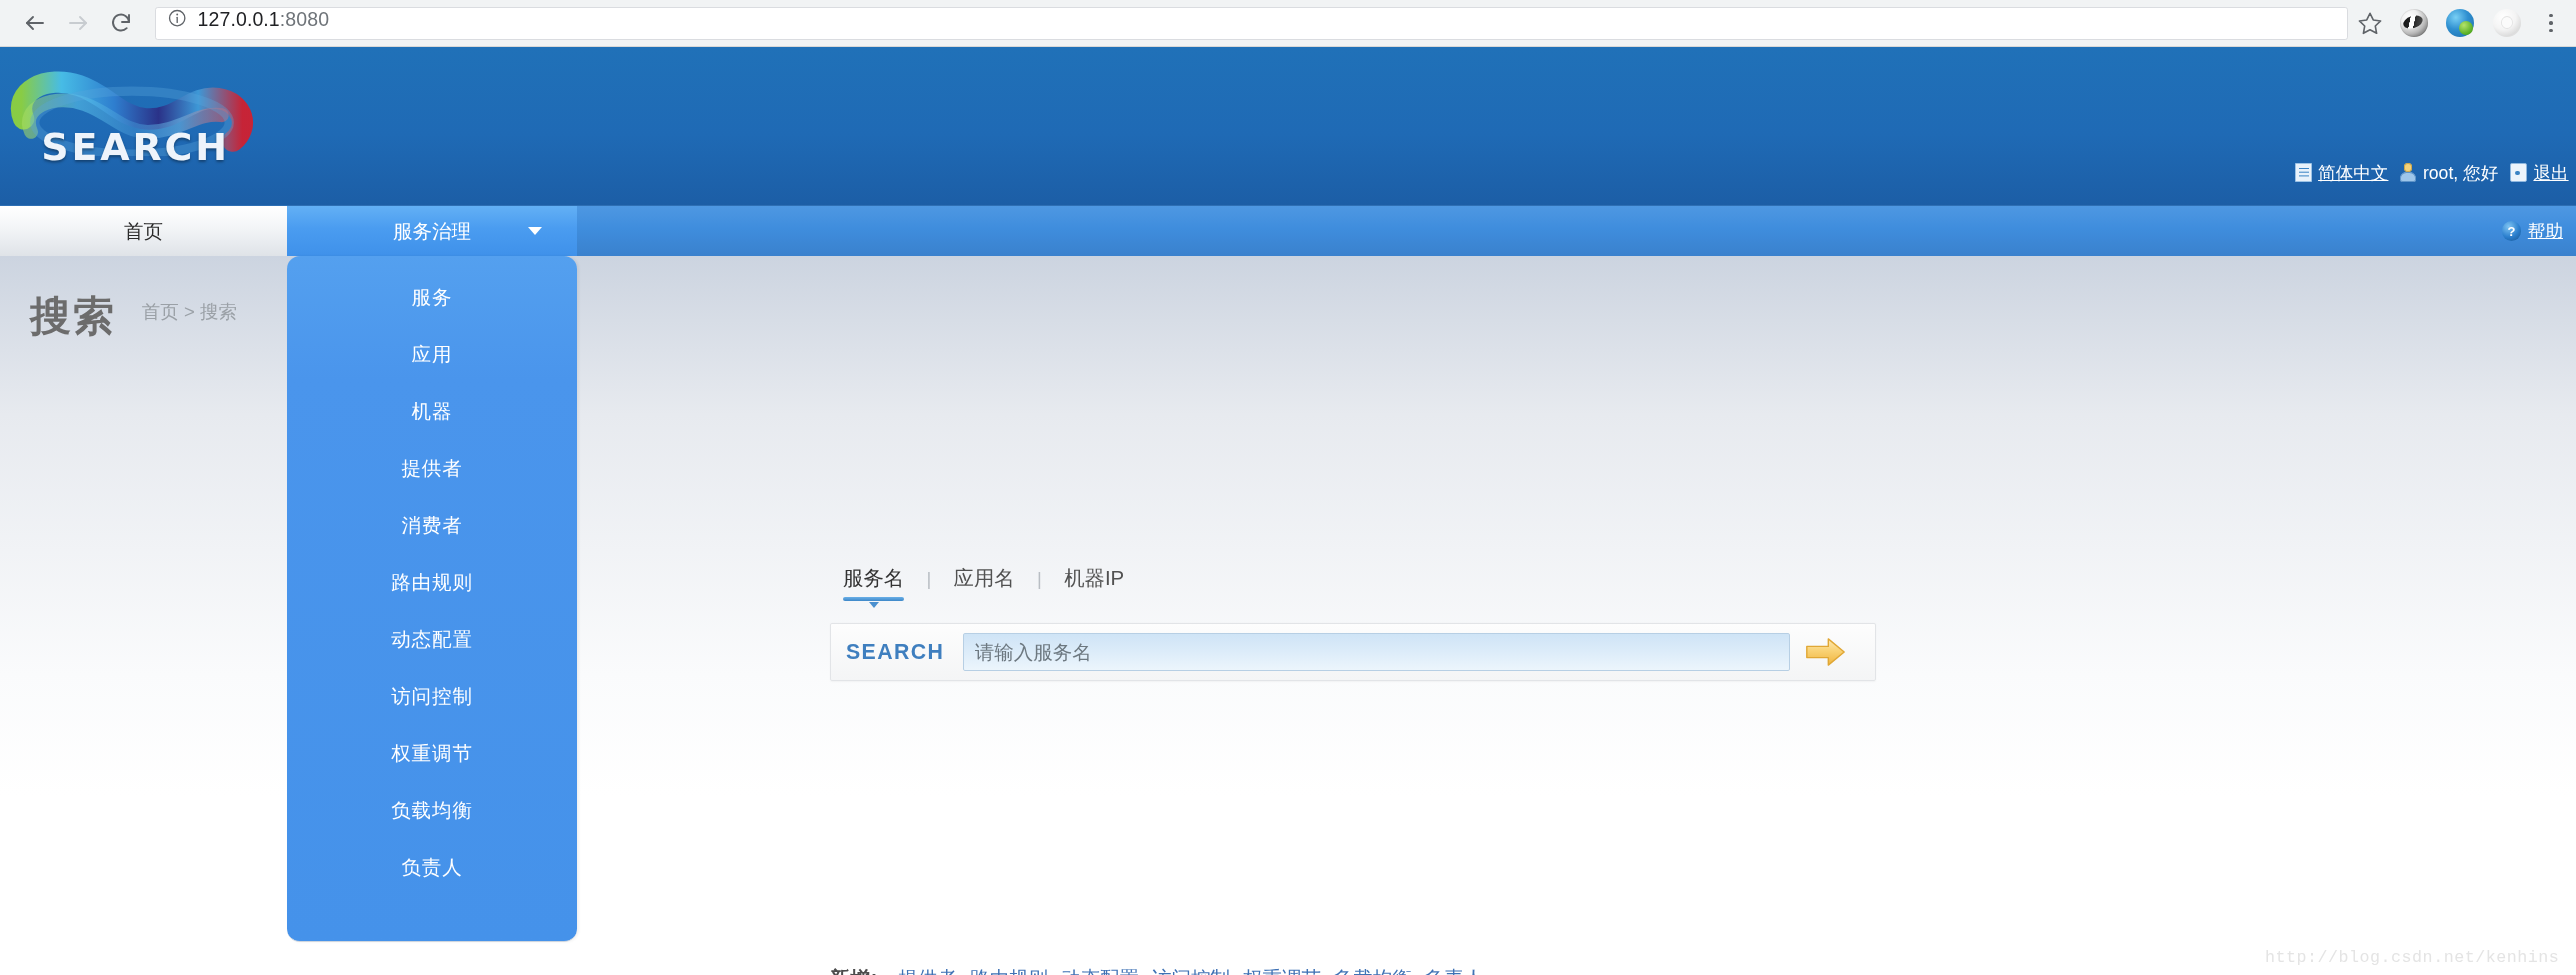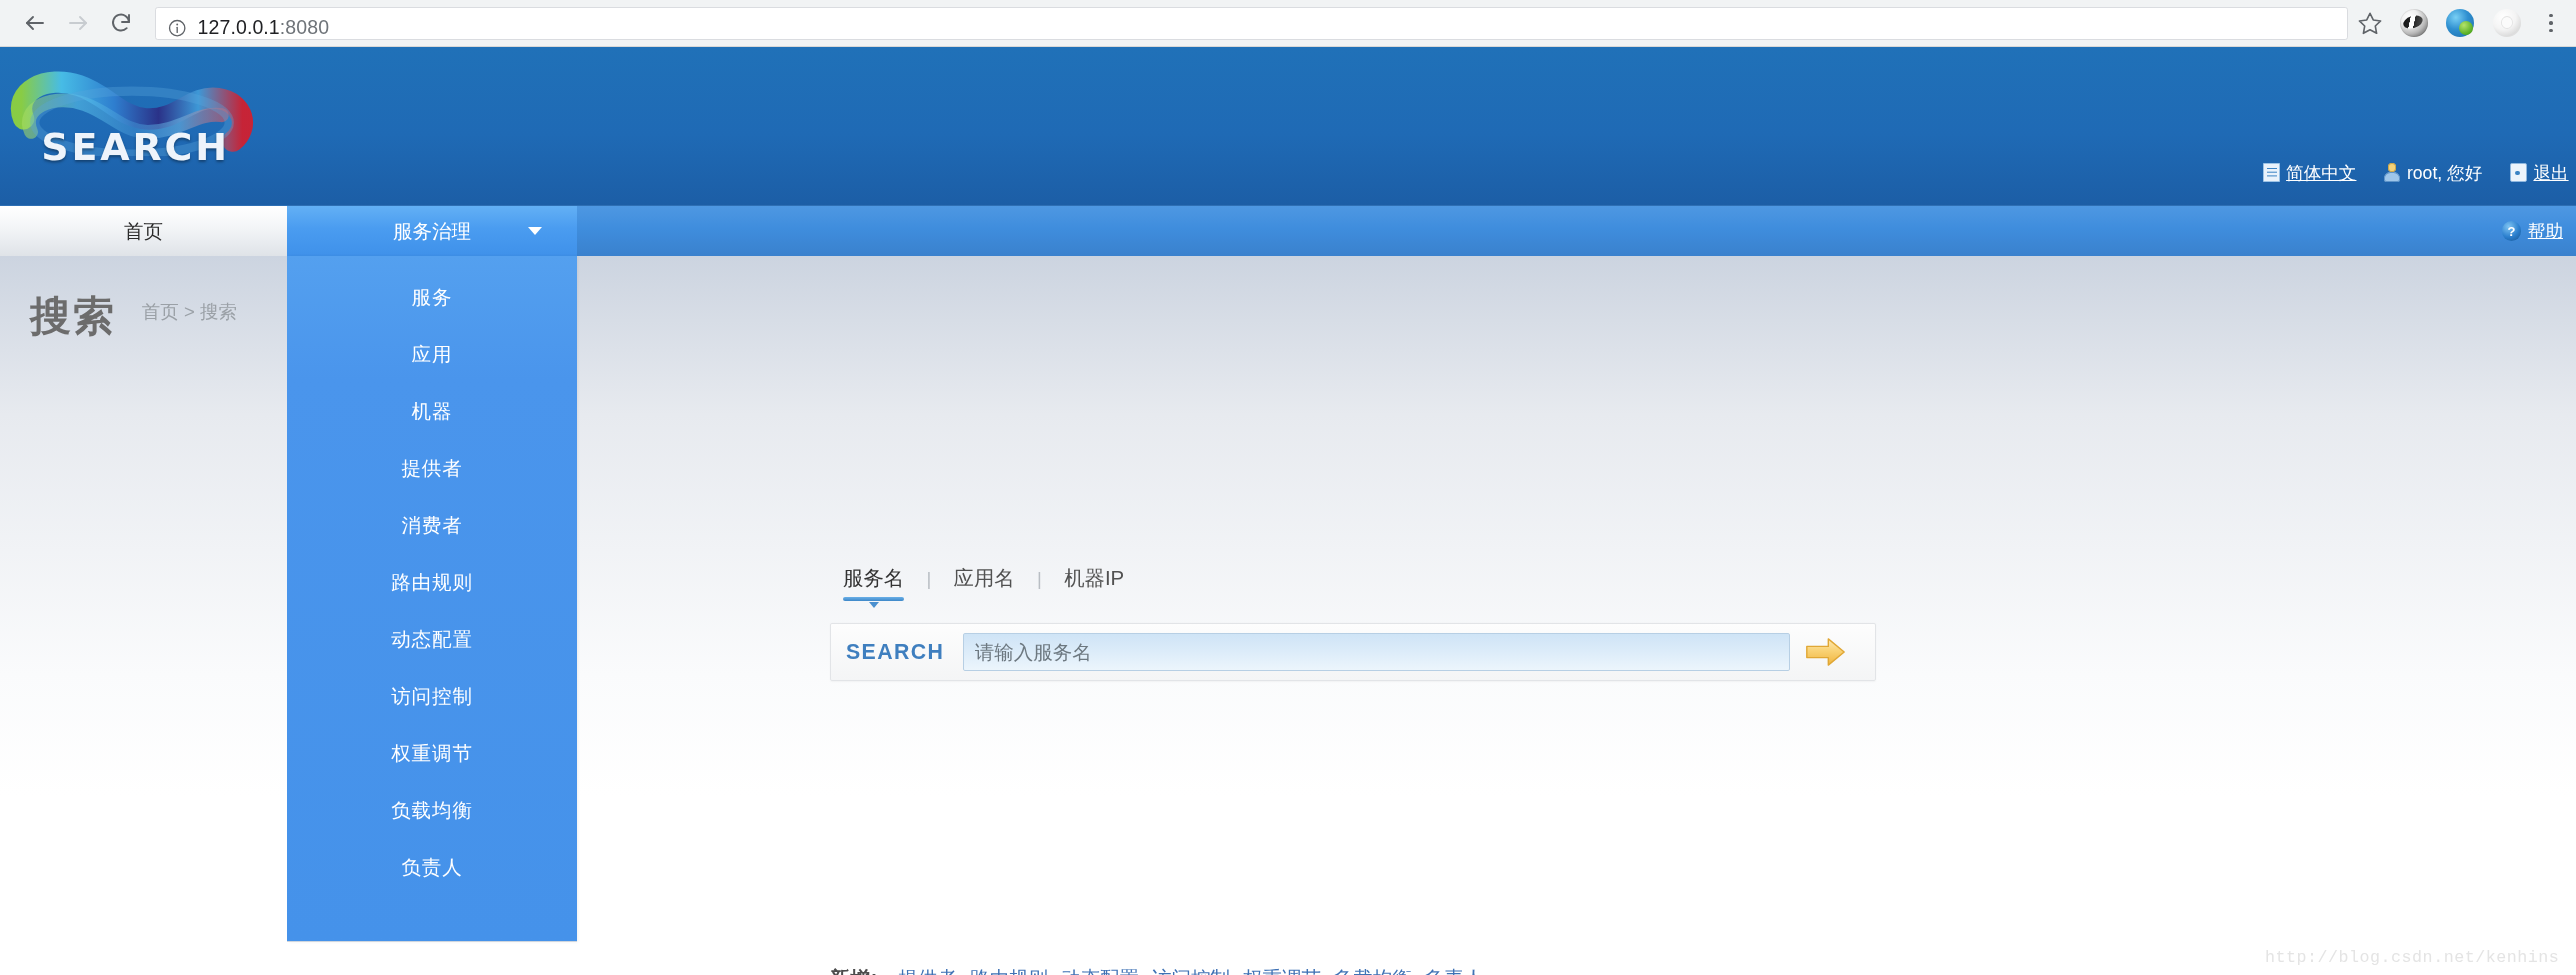--- a/index.html
+++ b/index.html
@@ -24,21 +24,21 @@
     color: #5f6368; flex: 0 0 auto;
   }
   .nav-btn svg { display:block; }
   .nav-btn.disabled { color: #c8ccd0; }
   .url-box {
     flex: 1 1 auto; height: 33px;
     background: #ffffff;
     border: 0.9px solid #dadce0;
     border-radius: 2.8px;
     margin: 0 9.3px 0 13px;
-    display: flex; align-items: flex-end;
+    display: flex; align-items: flex-start;
     padding: 0 11px;
   }
   .info-icon { width: 20.4px; height: 20.4px; color:#5f6368; flex:0 0 auto; margin-right: 10.2px;}
   .url-text { font-size: 19.5px; color: #202124; letter-spacing: 0.1px; white-space: nowrap;}
   .url-text .port { color: #6f7479; }
   .star-icon { width: 26px; height: 26px; color:#5f6368; margin-right: 16.7px; flex:0 0 auto;}
   .ext-icon { width: 28px; height: 28px; margin-right: 18.5px; border-radius: 50%; flex:0 0 auto; position: relative;}
   .ext-1 { background: radial-gradient(circle at 34% 30%, #ffffff 0%, #efefef 32%, #b9b9b9 60%, #3a3a3a 100%); box-shadow: inset 0 0 0 0.9px rgba(0,0,0,.08);}
   .ext-1::after{content:"";position:absolute;left:3.7px;top:7.4px;width:20.4px;height:12px;border-radius:50%;background:linear-gradient(120deg,#111 0%,#222 35%,#fff 36%, #fff 55%, #2a2a2a 56%, #555 100%);transform:rotate(-18deg);}
   .ext-2 { background: radial-gradient(circle at 35% 30%, #79d0f5 0%, #2f8fd0 45%, #1b6ba8 100%); }
@@ -65,21 +65,21 @@
   .logo .word {
     position:absolute; left: 0; right:0; top: 78px;
     text-align:center;
     font-family: "DejaVu Sans", sans-serif;
     font-weight: 700; font-size: 38px; letter-spacing: 2.8px;
     color: #eef4fb;
     text-shadow: 0 1.9px 2.8px rgba(0,0,0,.35);
   }
   .header-right {
     position: absolute; right: 7.4px; bottom: 20.4px;
-    display: flex; align-items: center; gap: 28px;
+    display: flex; align-items: center; gap: 12px;
     color: #ffffff; font-size: 17.6px; white-space: nowrap;
   }
   .hr-item { display: flex; align-items: center; gap: 6.5px; }
   .hr-item .lbl-link { text-decoration: underline; color:#ffffff; }
   .ico-doc { width:16.7px; height:19.5px; background:#e9f2fb; border:0.9px solid #9cc3e6; border-radius:0.9px; position:relative; display:inline-block;}
   .ico-doc::before{content:"";position:absolute;left:2.8px;top:3.7px;width:10.2px;height:1.9px;background:#3b83c4;box-shadow:0 3.7px 0 #3b83c4, 0 7.4px 0 #3b83c4;}
   .ico-user { width:16px; height:18.5px; position:relative; display:inline-block;}
   .ico-user::before{content:"";position:absolute;left:3.7px;top:0;width:8.3px;height:8.3px;border-radius:50%;background:#f3d27a;box-shadow:inset 0 0 0 0.9px #c9a54a;}
   .ico-user::after{content:"";position:absolute;left:0;bottom:0;width:16px;height:10.2px;border-radius:6.5px 6.5px 2.8px 2.8px;background:#9ec6ea;box-shadow:inset 0 0 0 0.9px #5d93c8;}
   .ico-exit { width:16.7px; height:18.5px; background:#ecf4fc; border:0.9px solid #8fb8e0; border-radius:1.9px; position:relative; display:inline-block;}
@@ -144,20 +144,21 @@
   .breadcrumb { font-size: 18.5px; color: #9aa0a6; white-space: nowrap;}
 
   
   .dropdown {
     position: absolute; left: 287px; top: 0;
     width: 290px; height: 686px;
     background: linear-gradient(180deg, #54a0ef 0%, #4a95ec 18%, #4592ea 100%);
     border-bottom: 1.9px solid #cfd6de;
     box-shadow: 1.9px 0 2.8px rgba(0,0,0,.06);
     padding-top: 13px;
+    border-radius: 13px;
   }
   .dd-item {
     height: 57px; display: flex; align-items: center; justify-content: center;
     color: #ffffff; font-size: 19.5px; letter-spacing: 0.9px;
   }
 
   
   .search-panel {
     position: absolute; left: 830px; top: 308px; width: 983px;
   }

